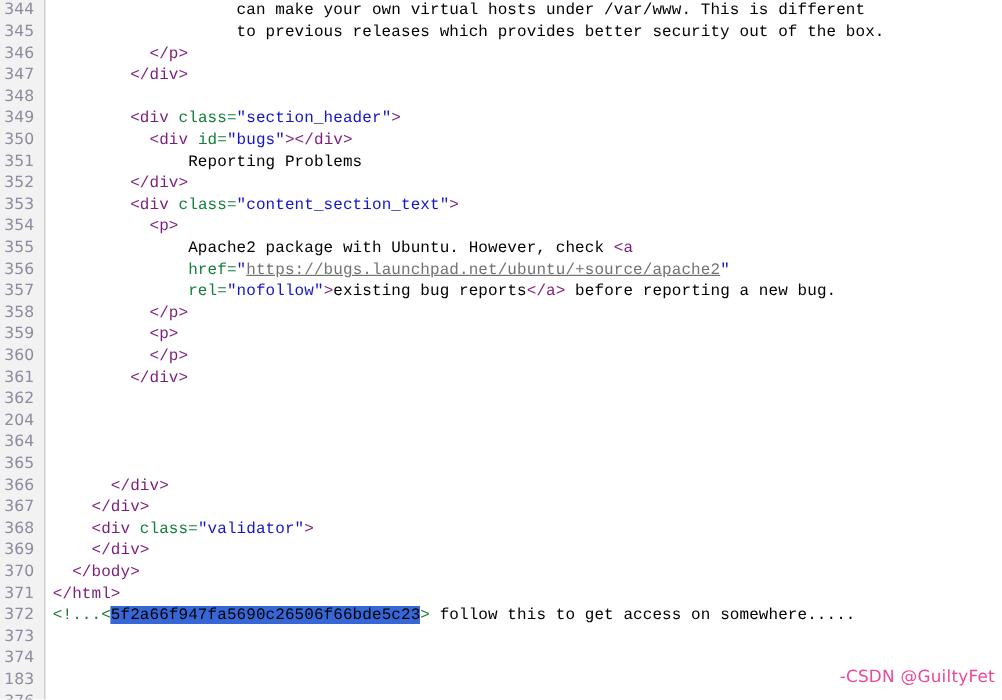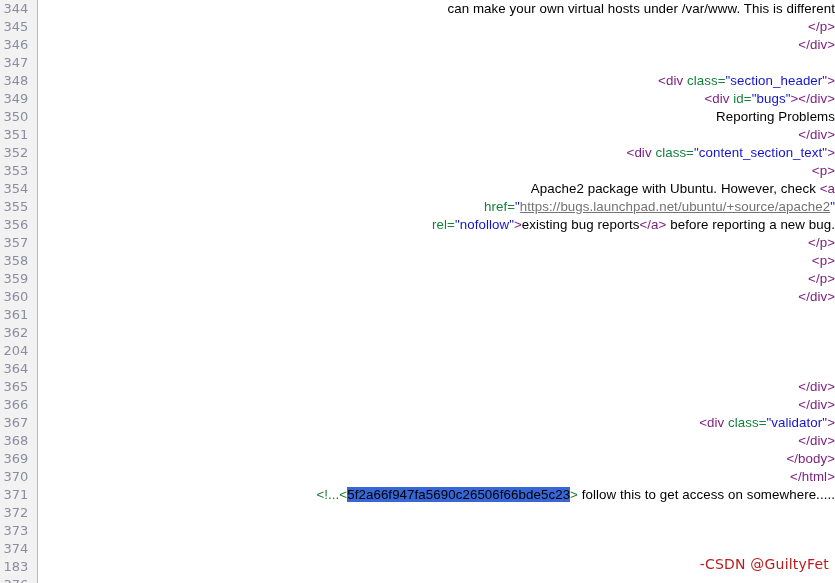--- a/index.html
+++ b/index.html
@@ -49,41 +49,40 @@
     flex: 1;
     height: 583px;
     padding-left: 6px;
     box-sizing: border-box;
     background: #ffffff;
   }
   .cline {
     height: 18px;
     line-height: 18px;
     white-space: pre;
-    font-family: Liberation Sans, sans-serif;
+    font-family: Liberation Mono, monospace;
     font-size: 13.3px;
     color: #000000;
     letter-spacing: 0.08px;
-    text-align: right;
   }
   .tag      { color: #7c1c7c; }
   .attr     { color: #15803d; }
   .val      { color: #1414cc; }
   .txt      { color: #000000; }
   .link     { color: #737373; text-decoration: underline; }
   .comment  { color: #1d7a2e; }
   .sel      { background: #3767d6; color: #000000; }
   
   #watermark {
     position: absolute;
     right: 6px;
     top: 556px;
     font-family: "DejaVu Sans", "Liberation Sans", sans-serif;
     font-size: 14px;
-    color: #b91c1c;
+    color: #ec4899;
     white-space: pre;
     letter-spacing: 0.2px;
     pointer-events: none;
     text-align: right;
   }
 </style>
 </head>
 <body>
 
 <div id="viewer">
@@ -120,20 +119,21 @@
       <div class="gline">372</div>
       <div class="gline">373</div>
       <div class="gline">374</div>
       <div class="gline">183</div>
       <div class="gline">376</div>
     </div>
 
   <div id="code">
     <div id="code-lines">
         <div class="cline"><span class="txt">                   can make your own virtual hosts under /var/www. This is different</span></div>
+        <div class="cline"><span class="txt">                   to previous releases which provides better security out of the box.</span></div>
         <div class="cline"><span class="tag">          &lt;/p&gt;</span></div>
         <div class="cline"><span class="tag">        &lt;/div&gt;</span></div>
         <div class="cline">&nbsp;</div>
         <div class="cline"><span class="tag">        &lt;div </span><span class="attr">class=</span><span class="val">"section_header"</span><span class="tag">&gt;</span></div>
         <div class="cline"><span class="tag">          &lt;div </span><span class="attr">id=</span><span class="val">"bugs"</span><span class="tag">&gt;&lt;/div&gt;</span></div>
         <div class="cline"><span class="txt">              Reporting Problems</span></div>
         <div class="cline"><span class="tag">        &lt;/div&gt;</span></div>
         <div class="cline"><span class="tag">        &lt;div </span><span class="attr">class=</span><span class="val">"content_section_text"</span><span class="tag">&gt;</span></div>
         <div class="cline"><span class="tag">          &lt;p&gt;</span></div>
         <div class="cline"><span class="txt">              Apache2 package with Ubuntu. However, check </span><span class="tag">&lt;a</span></div>

